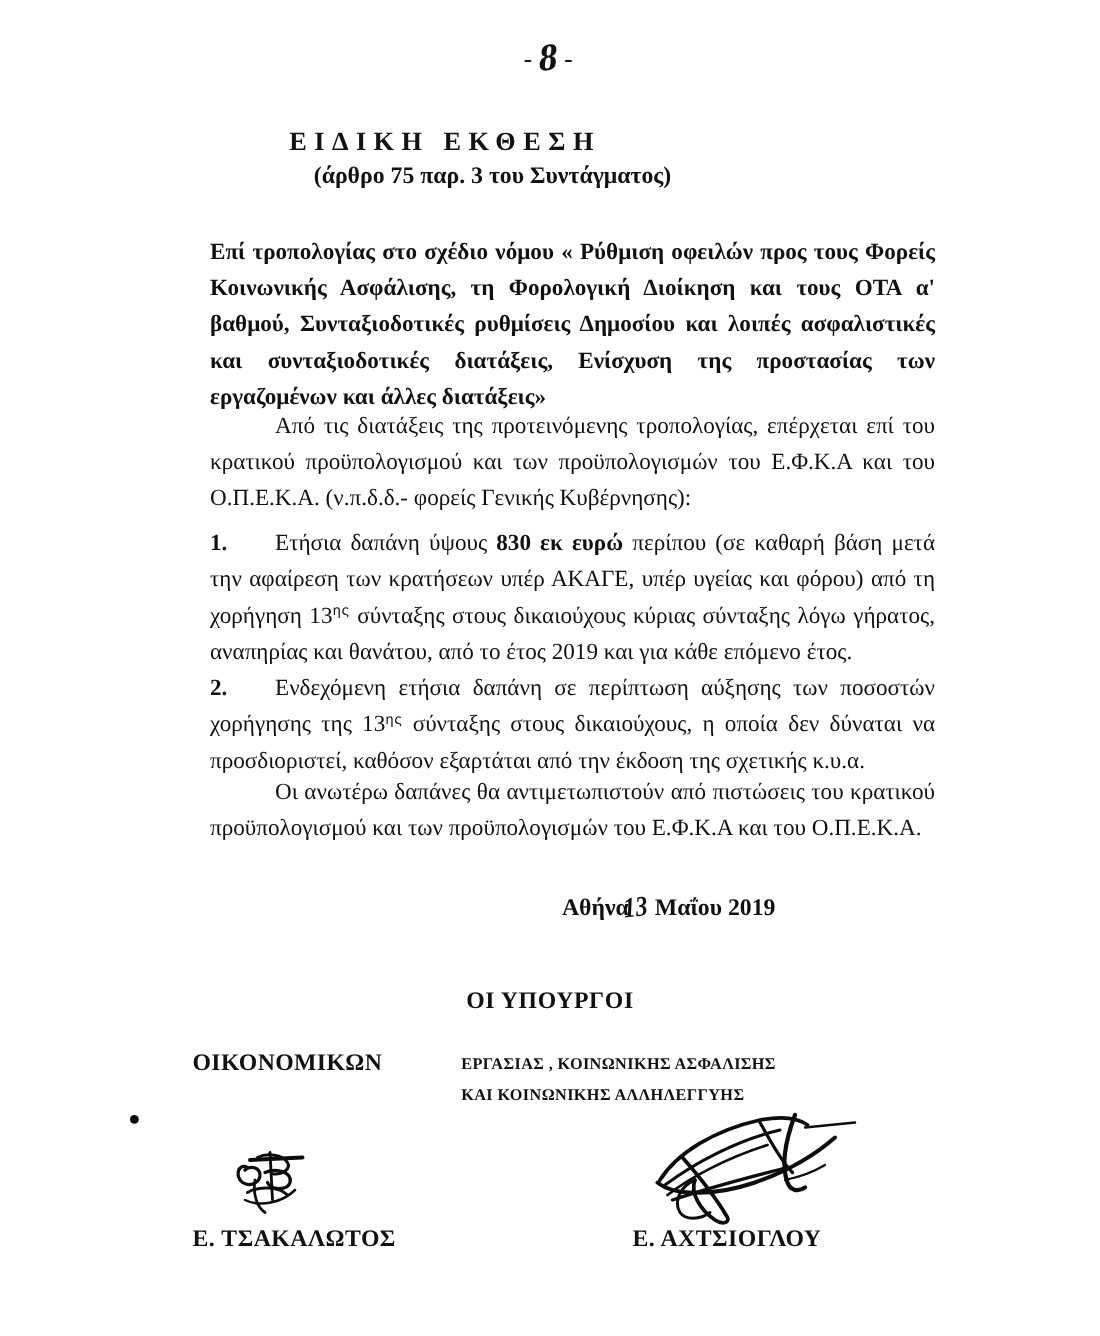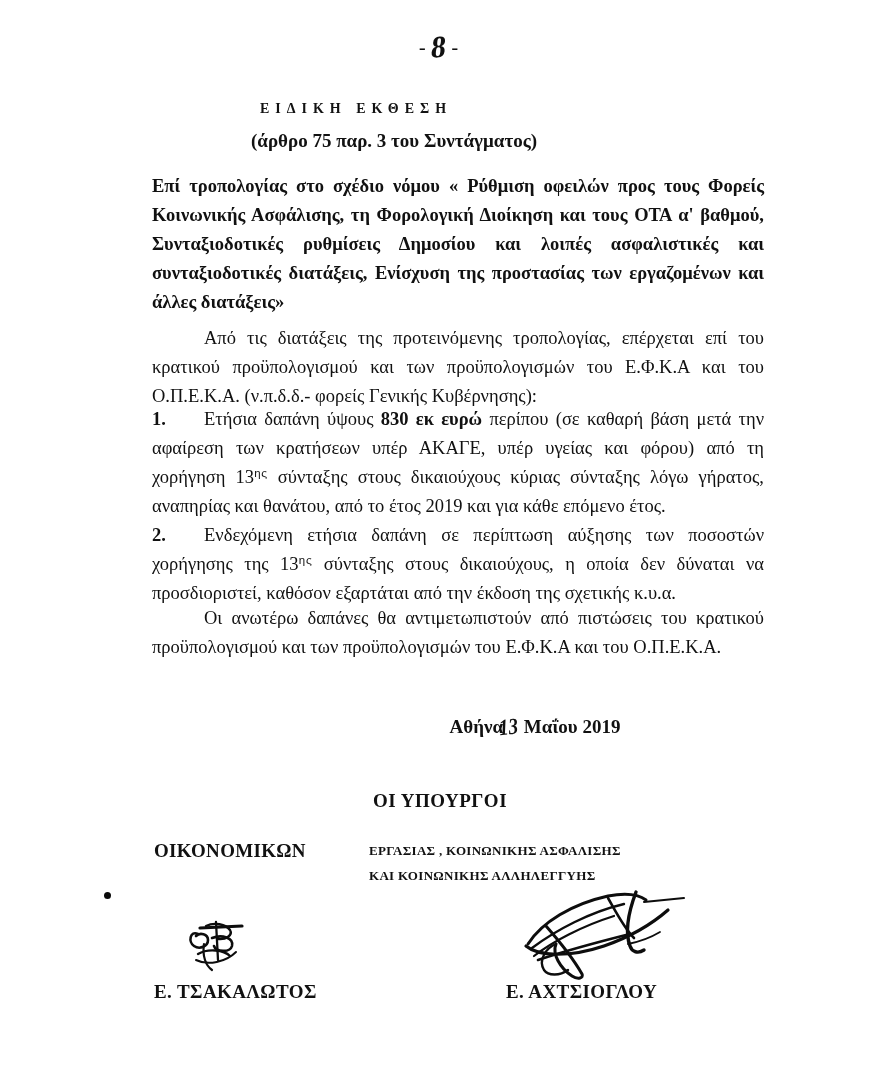--- a/index.html
+++ b/index.html
@@ -40,21 +40,21 @@
     padding: 0 2px;
   }
 
   
   .doc-title {
     position: absolute;
     top: 101px;
     left: 0;
     width: 712px;
     text-align: center;
-    font-size: 14px;
+    font-size: 21px;
     font-weight: bold;
     letter-spacing: 6px;
     color: #121212;
   }
   .doc-subtitle {
     position: absolute;
     top: 130px;
     left: 0;
     width: 788px;
     text-align: center;
@@ -67,21 +67,21 @@
   .col {
     position: absolute;
     left: 152px;
     width: 612px;
   }
   .para {
     text-align: justify;
     font-size: 18.5px;
     line-height: 29px;
     color: #111;
-    margin: 0;
+    margin: 16px;
     hyphens: none;
   }
   .para.bold {
     font-weight: bold;
     text-align: justify;
   }
   .indent {
     text-indent: 52px;
   }
   .num-item {
@@ -202,21 +202,21 @@
     <span>-</span><span class="pn-digit">8</span><span>-</span>
   </div>
 
   <div class="doc-title">ΕΙΔΙΚΗ ΕΚΘΕΣΗ</div>
   <div class="doc-subtitle">(άρθρο 75 παρ. 3 του Συντάγματος)</div>
 
   <div class="col" style="top: 172px;">
     <p class="para bold">Επί τροπολογίας στο σχέδιο νόμου « Ρύθμιση οφειλών προς τους Φορείς Κοινωνικής Ασφάλισης, τη Φορολογική Διοίκηση και τους ΟΤΑ α' βαθμού, Συνταξιοδοτικές ρυθμίσεις Δημοσίου και λοιπές ασφαλιστικές και συνταξιοδοτικές διατάξεις, Ενίσχυση της προστασίας των εργαζομένων και άλλες διατάξεις»</p>
   </div>
 
-  <div class="col" style="top: 324px;">
+  <div class="col" style="top: 311px;">
     <p class="para indent">Από τις διατάξεις της προτεινόμενης τροπολογίας, επέρχεται επί του κρατικού προϋπολογισμού και των προϋπολογισμών του Ε.Φ.Κ.Α και του Ο.Π.Ε.Κ.Α. (ν.π.δ.δ.- φορείς Γενικής Κυβέρνησης):</p>
   </div>
 
   <div class="col" style="top: 405px;">
     <p class="para num-item"><span class="marker">1.</span><span>Ετήσια δαπάνη ύψους </span><b>830 εκ ευρώ</b><span> περίπου (σε καθαρή βάση μετά την αφαίρεση των κρατήσεων υπέρ ΑΚΑΓΕ, υπέρ υγείας και φόρου) από τη χορήγηση 13</span><sup>ης</sup><span> σύνταξης στους δικαιούχους κύριας σύνταξης λόγω γήρατος, αναπηρίας και θανάτου, από το έτος 2019 και για κάθε επόμενο έτος.</span></p>
   </div>
 
   <div class="col" style="top: 521px;">
     <p class="para num-item"><span class="marker">2.</span><span>Ενδεχόμενη ετήσια δαπάνη σε περίπτωση αύξησης των ποσοστών χορήγησης της 13</span><sup>ης</sup><span> σύνταξης στους δικαιούχους, η οποία δεν δύναται να προσδιοριστεί, καθόσον εξαρτάται από την έκδοση της σχετικής κ.υ.α.</span></p>
   </div>

